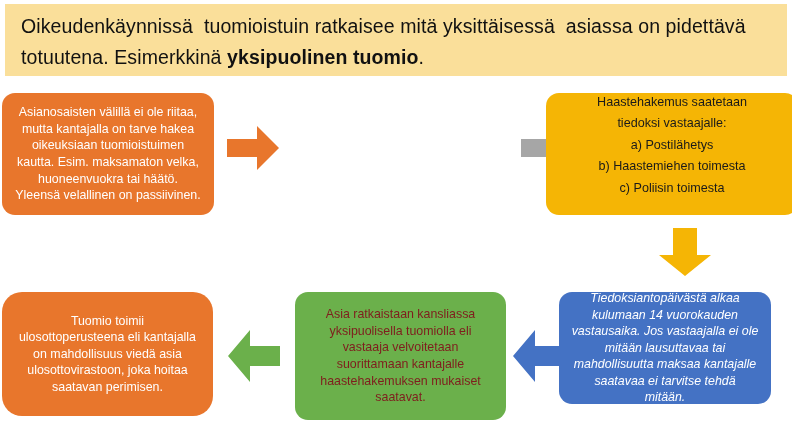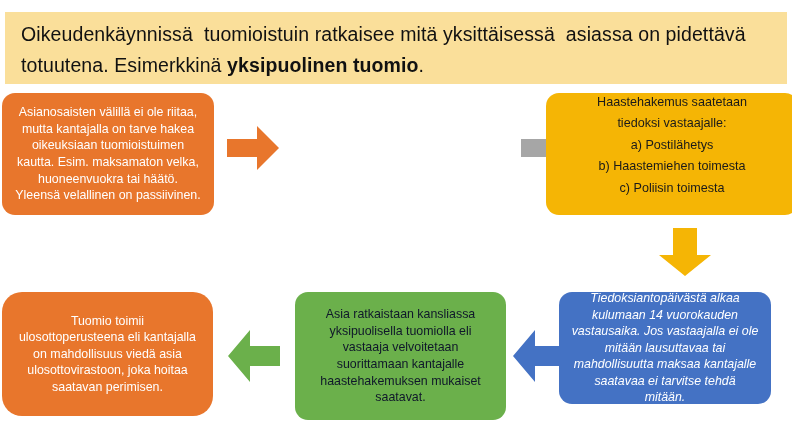--- a/index.html
+++ b/index.html
@@ -19,21 +19,21 @@
     position: absolute;
     left: 0; top: 0;
     width: 792px;
     height: 446px;
   }
 
   
   .banner {
     position: absolute;
     left: 5px;
-    top: 12px;
+    top: 4px;
     width: 782px;
     height: 72px;
     background: #fadf9a;
     box-sizing: border-box;
     padding: 7px 14px 0 16px;
   }
   .banner-text {
     font-size: 19.5px;
     line-height: 31px;
     color: #111111;
@@ -58,21 +58,21 @@
   .box-text {
     font-size: 12.4px;
     line-height: 16.6px;
     white-space: pre-line;
   }
 
   .box.orange  { background: #e8762c; color: #ffffff; }
   .box.gray    { background: #a6a6a6; color: #ffffff; }
   .box.yellow  { background: #f5b505; color: #1a1a1a; }
   .box.blue    { background: #4472c4; color: #ffffff; }
-  .box.green   { background: #6bb04b; color: #0f172a; }
+  .box.green   { background: #6bb04b; color: #7f1d1d; }
 
   
   #box-1 { left: 2px;   top: 93px;  width: 212px; height: 122px; }
   #box-2 { left: 292px; top: 93px;  width: 223px; height: 122px; }
   #box-3 { left: 546px; top: 93px;  width: 252px; height: 122px; align-items: flex-end; }
   #box-4 { left: 559px; top: 292px; width: 212px; height: 112px; font-style: italic; }
   #box-5 { left: 295px; top: 292px; width: 211px; height: 128px; }
   #box-6 { left: 2px;   top: 292px; width: 211px; height: 124px; border-radius: 20px; }
 
   #box-3 .box-text { line-height: 21.5px; font-size: 12.6px; }

